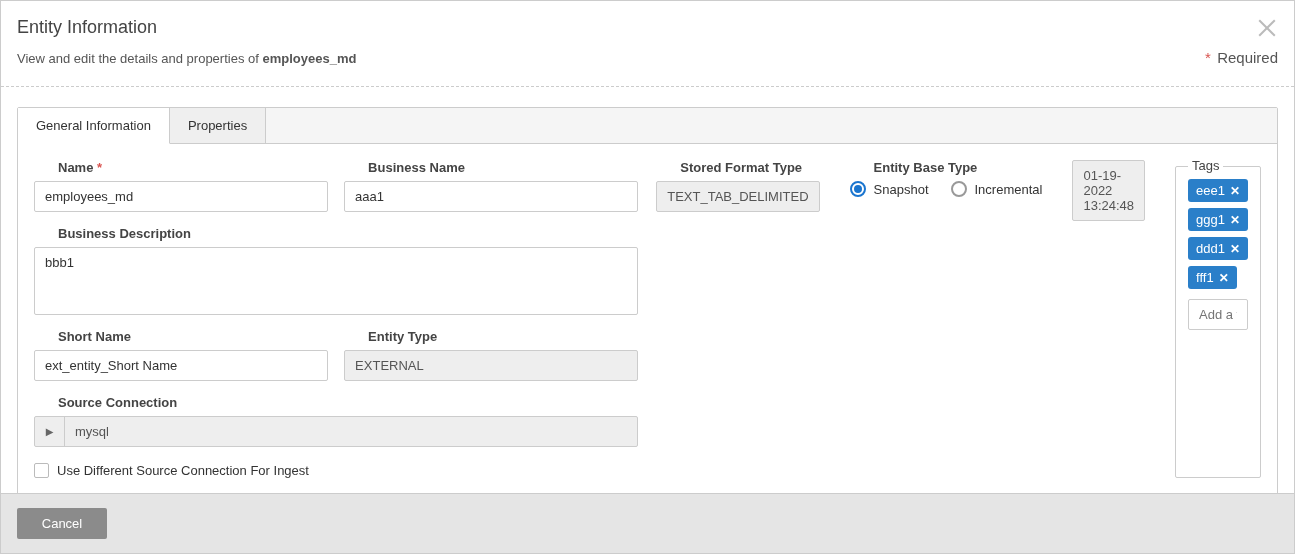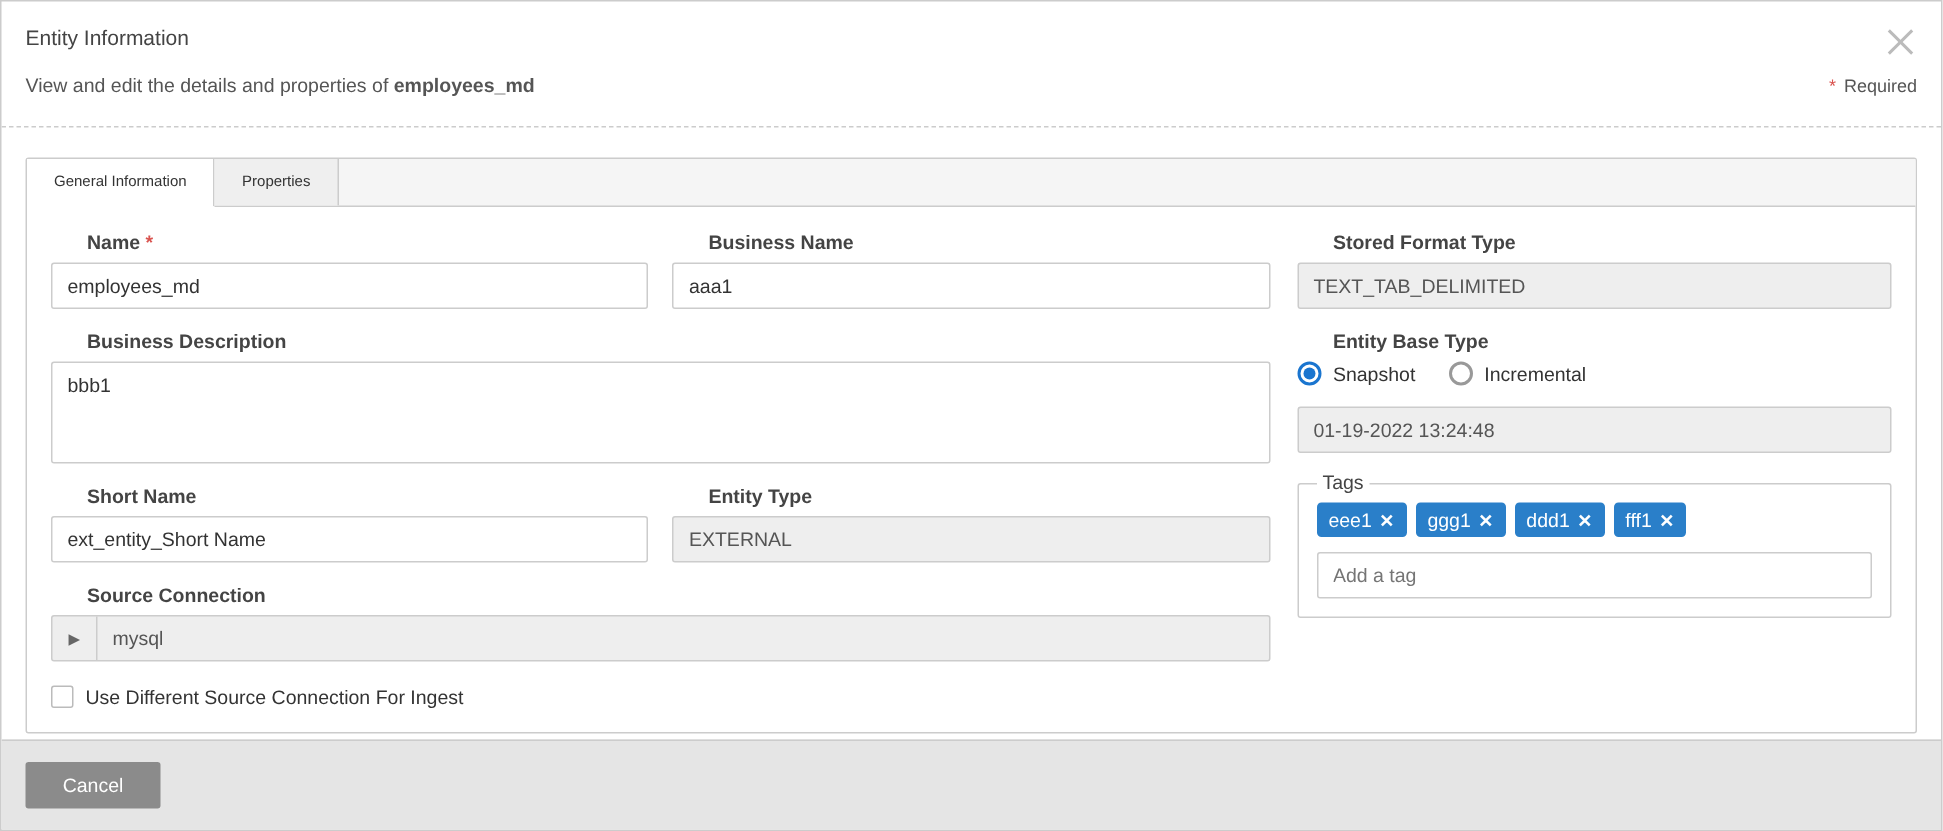--- a/index.html
+++ b/index.html
@@ -17,21 +17,21 @@
   }
   .header {
     padding: 16px 16px 12px 16px;
   }
   .header-top {
     display: flex;
     justify-content: space-between;
     align-items: flex-start;
   }
   .title {
-    font-size: 14px;
+    font-size: 18px;
     color: #444;
     font-weight: 400;
   }
   .close-icon {
     width: 22px;
     height: 22px;
     position: relative;
     cursor: pointer;
     color: #aaa;
   }
@@ -48,21 +48,21 @@
   .close-icon::after { transform: rotate(-45deg); }
   .subtitle {
     margin-top: 10px;
     font-size: 13px;
     color: #555;
     display: flex;
     justify-content: space-between;
     align-items: baseline;
   }
   .subtitle .entity-name { font-weight: 600; }
-  .required-note { color: #555; font-size: 12px; }
+  .required-note { color: #555; font-size: 15px; }
   .required-note .star { color: #d9534f; margin-right: 2px;}
   hr.dashed {
     border: none;
     border-top: 1px dashed #ccc;
     margin: 8px 0 0 0;
   }
   .body-wrap {
     padding: 0 16px;
   }
   .tabs-panel {
@@ -70,21 +70,21 @@
     border-radius: 2px;
     margin-top: 20px;
   }
   .tabs {
     display: flex;
     background: #f5f5f5;
     border-bottom: 1px solid #ccc;
   }
   .tab {
     padding: 10px 18px;
-    font-size: 10px;
+    font-size: 13px;
     color: #333;
     border-right: 1px solid #ccc;
     cursor: pointer;
     background: #efefef;
   }
   .tab.active {
     background: #fff;
     border-bottom: 1px solid #fff;
     margin-bottom: -1px;
   }
@@ -96,22 +96,22 @@
   .col-left {
     flex: 2.05;
     display: grid;
     grid-template-columns: 1fr 1fr;
     gap: 14px 16px;
     align-content: start;
   }
   .col-right {
     flex: 1;
     display: flex;
-    flex-direction: column;
-    gap: 14px;
+    flex-direction: row;
+    gap: 30px;
   }
   .field { display: flex; flex-direction: column; gap: 6px; }
   .field.full { grid-column: 1 / -1; }
   .label {
     font-size: 13px;
     color: #444;
     font-weight: 600;
     margin-left: 24px;
   }
   .label .star { color: #d9534f; }

